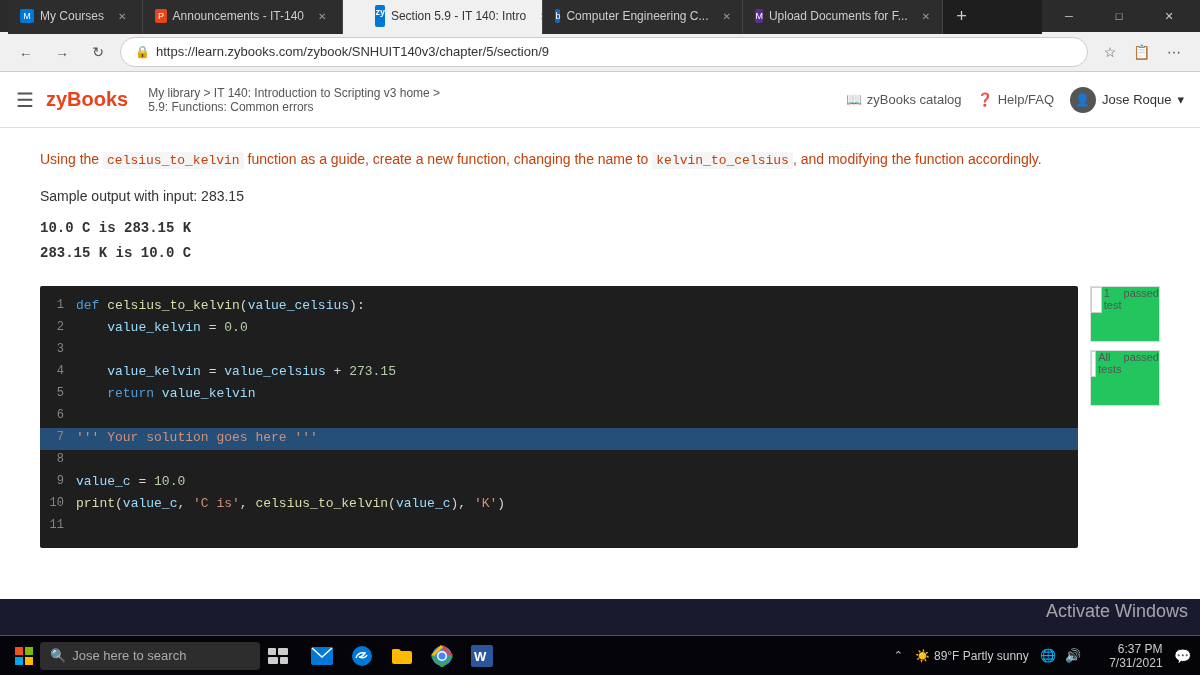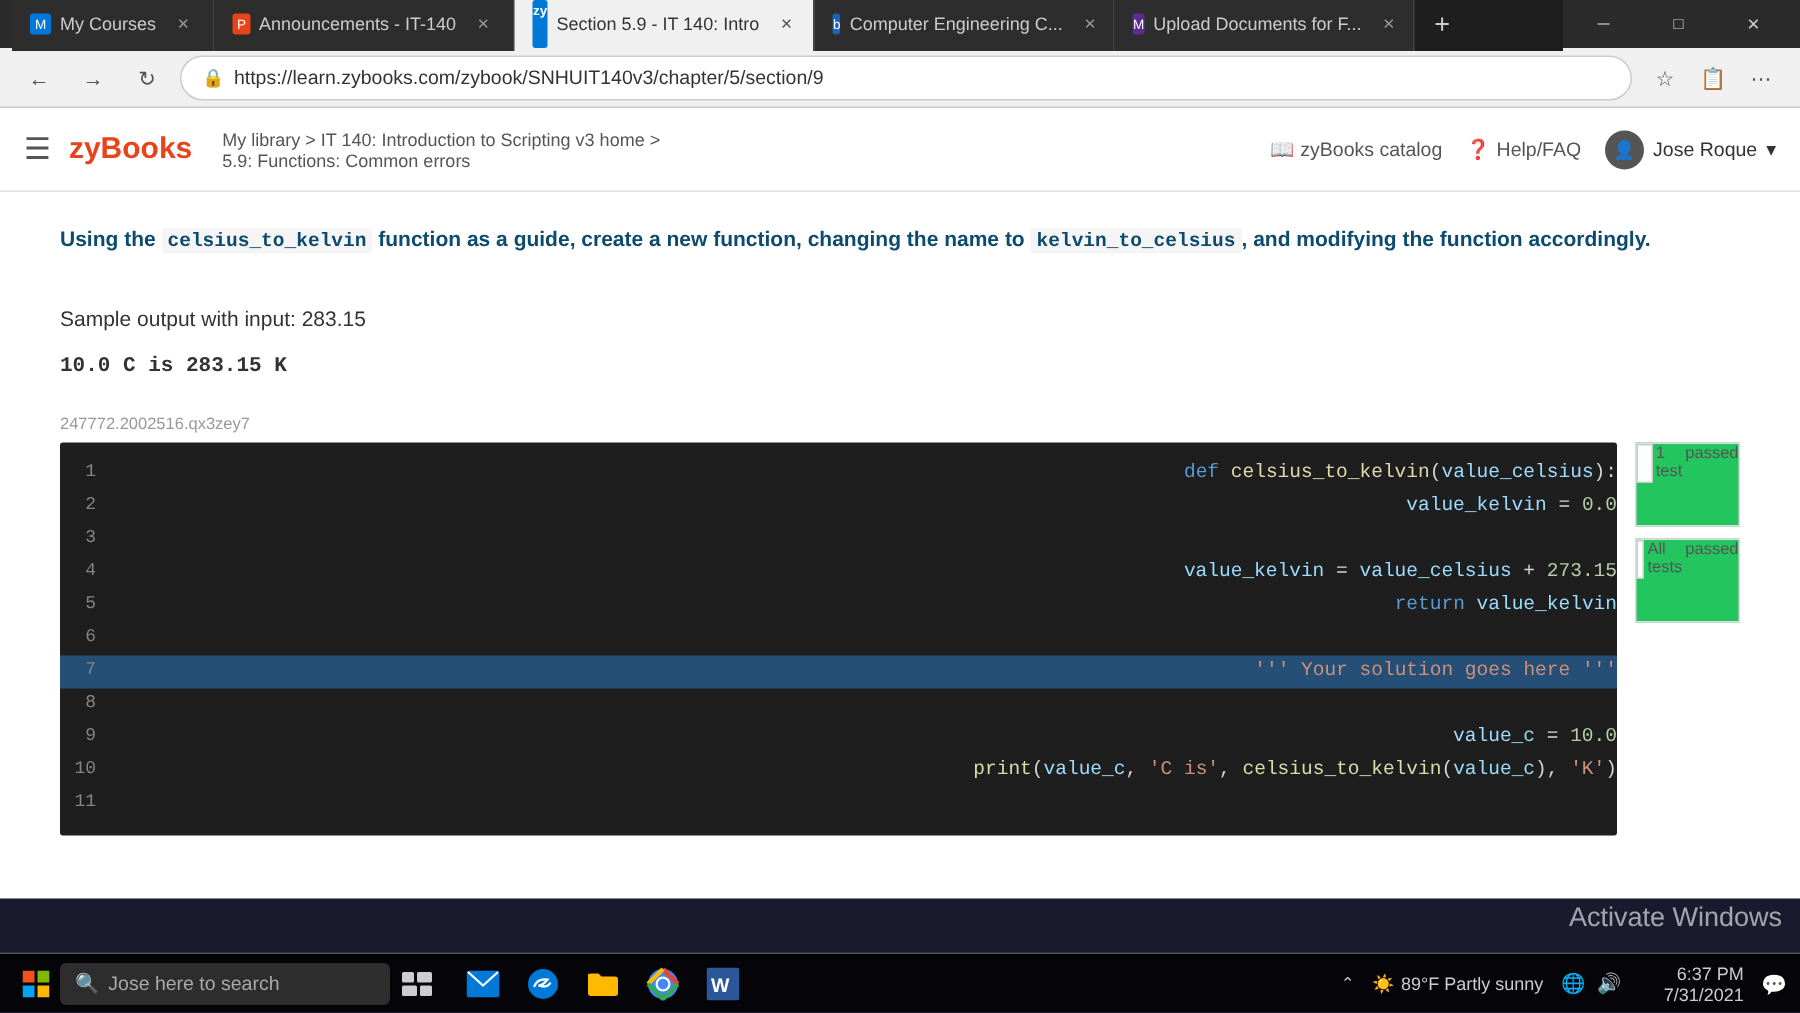--- a/index.html
+++ b/index.html
@@ -41,33 +41,33 @@
     
     .main-content { background: white; padding: 20px 40px; overflow-y: auto; height: calc(675px - 32px - 36px - 40px - 56px - 40px); }
 
     
     .challenge-header { display: flex; align-items: center; margin-bottom: 16px; }
     .challenge-label { background: #1565c0; color: white; font-size: 11px; font-weight: bold; padding: 4px 8px; letter-spacing: 0.5px; line-height: 1.4; margin-right: 16px; }
     .challenge-title { font-size: 14px; color: #333; flex: 1; }
 
     
     .content-body { padding: 0; }
-    .instruction-text { font-size: 14px; color: #0c4a6e; line-height: 1.6; margin-bottom: 32px; font-weight: bold; }
+    .instruction-text { font-size: 14px; color: #c2410c; line-height: 1.6; margin-bottom: 16px; }
     .code-inline { font-family: 'Courier New', monospace; background: #f5f5f5; padding: 1px 4px; border-radius: 2px; font-size: 13px; }
     .sample-label { font-size: 14px; color: #333; margin-bottom: 12px; }
     .sample-output { font-family: 'Courier New', monospace; font-size: 14px; color: #333; line-height: 1.8; font-weight: bold; margin-bottom: 20px; }
 
     
     .code-section { margin-top: 10px; }
     .code-id { font-size: 11px; color: #999; margin-bottom: 6px; }
     .code-editor-container { display: flex; gap: 12px; }
     .code-editor { background: #1e1e1e; flex: 1; padding: 10px 0; font-family: 'Courier New', monospace; font-size: 13px; line-height: 1.6; border-radius: 2px; }
     .code-line { display: flex; min-height: 22px; }
     .line-num { color: #858585; min-width: 36px; text-align: right; padding-right: 12px; user-select: none; font-size: 12px; }
-    .line-content { color: #d4d4d4; flex: 1; white-space: pre; text-align: right; }
+    .line-content { color: #d4d4d4; flex: 1; white-space: pre; }
     .code-line.highlighted { background: #264f78; }
     
     .kw { color: #569cd6; }
     .fn { color: #dcdcaa; }
     .str { color: #ce9178; }
     .num { color: #b5cea8; }
     .op { color: #d4d4d4; }
 
     
     .test-buttons { display: flex; flex-direction: column; gap: 8px; }
@@ -99,21 +99,21 @@
         <span class="tab-close">✕</span>
       </div>
 
       <div class="tab">
         <span style="width:14px;height:14px;background:#e8431a;border-radius:2px;display:inline-block;font-size:9px;color:white;text-align:center;line-height:14px;">P</span>
         <span>Announcements - IT-140</span>
         <span class="tab-close">✕</span>
       </div>
 
       <div class="tab active">
-        <span style="width:14px;height:32px;background:#0078d7;border-radius:2px;display:inline-block;font-size:9px;color:white;line-height:14px;font-weight:bold;">zy</span>
+        <span style="width:14px;height:22px;background:#0078d7;border-radius:2px;display:inline-block;font-size:9px;color:white;line-height:14px;font-weight:bold;margin-left:20px;">zy</span>
         <span>Section 5.9 - IT 140: Intro</span>
         <span class="tab-close" style="color:#555;">✕</span>
       </div>
 
       <div class="tab">
         <span style="width:14px;height:14px;background:#1565c0;border-radius:2px;display:inline-block;font-size:9px;color:white;text-align:center;line-height:14px;">b</span>
         <span>Computer Engineering C...</span>
         <span class="tab-close">✕</span>
       </div>
 
@@ -178,24 +178,24 @@
 
   <div class="content-body">
     <p class="instruction-text">
       Using the <code class="code-inline">celsius_to_kelvin</code> function as a guide, create a new function, changing the name to <code class="code-inline">kelvin_to_celsius</code>, and modifying the function accordingly.
     </p>
 
     <p class="sample-label">Sample output with input: 283.15</p>
 
     <div class="sample-output">
       <div>10.0 C is 283.15 K</div>
+      <div>283.15 K is 10.0 C</div>
     </div>
 
     <div class="code-section">
-      <div class="code-id">247772.2002516.qx3zey7</div>
       <div class="code-editor-container">
         <div class="code-editor">
 
           <div class="code-line">
             <span class="line-num">1</span>
             <span class="line-content"><span class="kw">def</span> <span class="fn">celsius_to_kelvin</span>(<span style="color:#9cdcfe;">value_celsius</span>):</span>
           </div>
 
           <div class="code-line">
             <span class="line-num">2</span>

